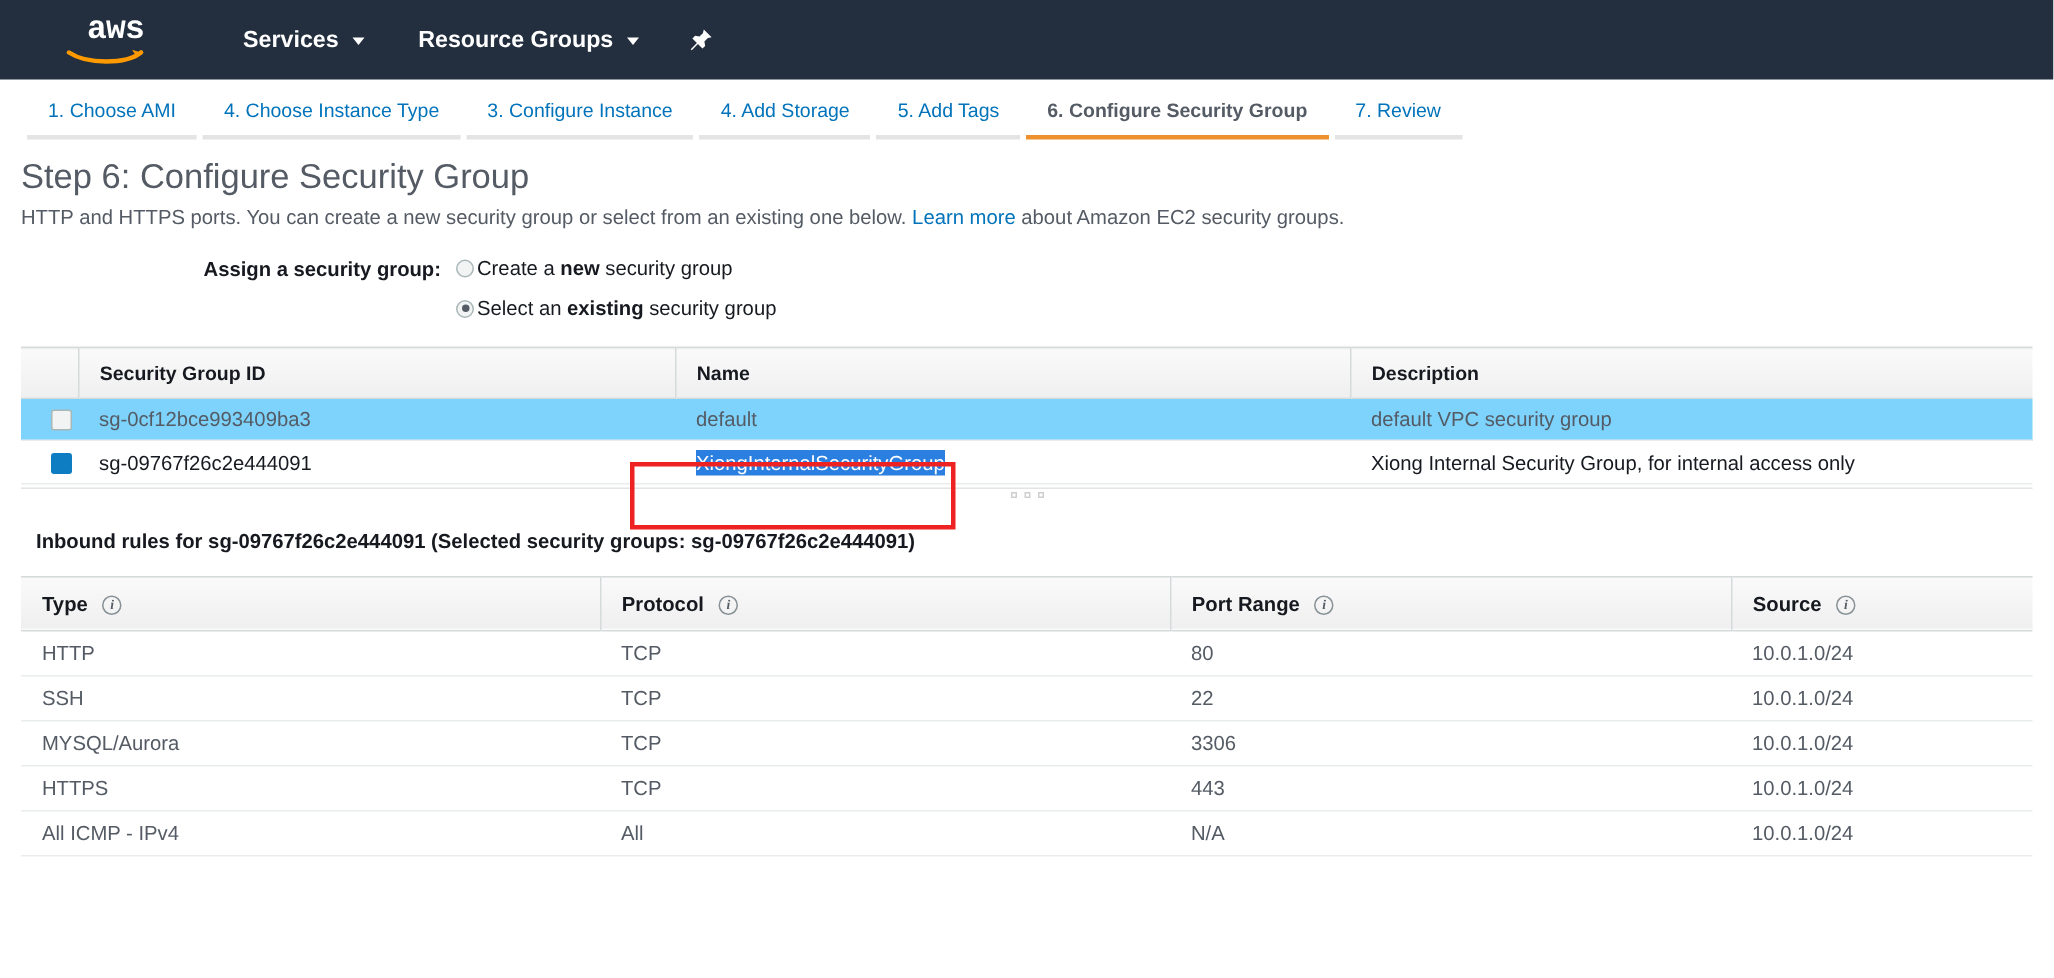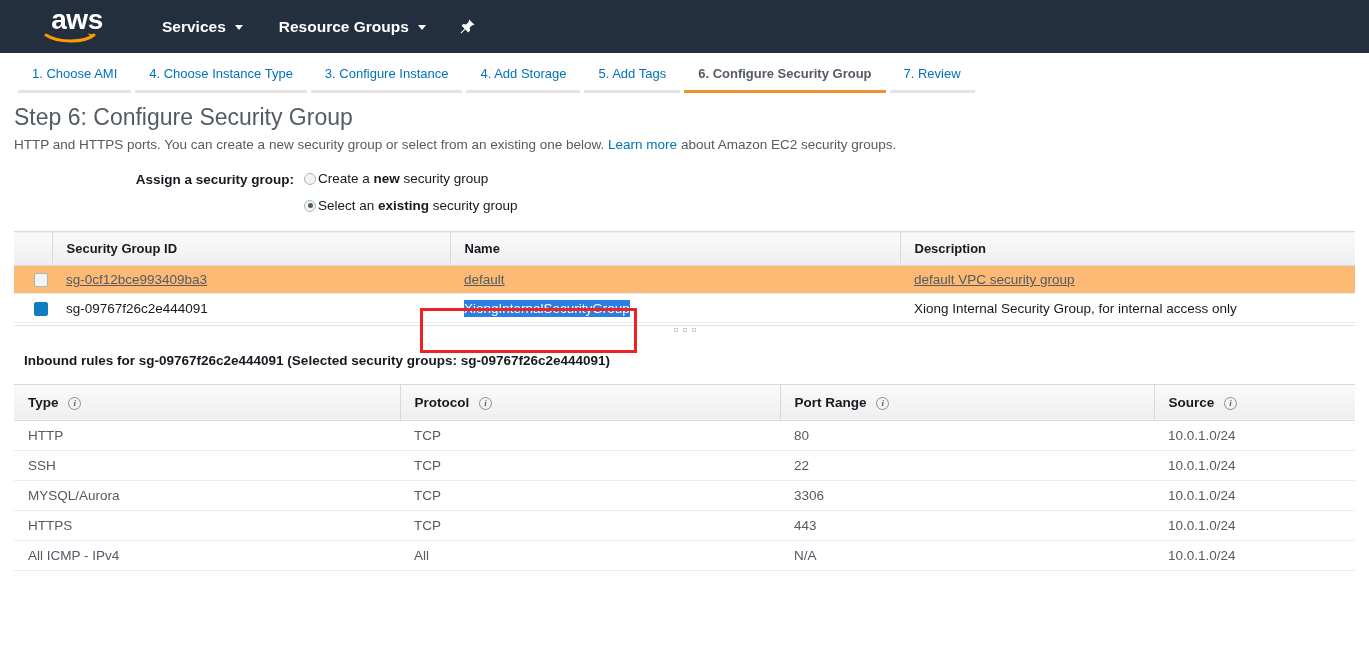--- a/index.html
+++ b/index.html
@@ -22,25 +22,25 @@
   }
   .aws-logo {
     width: 62px; height: 40px;
     position: relative;
     margin-right: 42px;
     display: flex; flex-direction: column;
     align-items: center; justify-content: center;
   }
   .aws-logo .wordmark {
     color: #ffffff;
-    font-size: 28px;
+    font-size: 22px;
     font-weight: 700;
     letter-spacing: -0.5px;
     line-height: 22px;
-    font-family: Liberation Sans, sans-serif;
+    font-family: Liberation Mono, monospace;
     margin-left: 12px;
   }
   .aws-logo .smile { margin-top: -1px; }
   .nav-item {
     color: #ffffff;
     font-size: 15.5px;
     font-weight: 700;
     display: flex;
     align-items: center;
     gap: 9px;
@@ -163,21 +163,21 @@
   }
   .thead-row th.nobar { border-left: none; }
   .sg-row td {
     font-size: 13.5px;
     color: #16191f;
     padding: 6px 0 6px 14px;
     height: 28px;
     border-bottom: 1px solid #eaeded;
     white-space: nowrap;
   }
-  .sg-row.alt td { background: #fdba74; color: #545b64; text-decoration: underline; }
+  .sg-row.alt td { background: #7dd3fc; color: #545b64; }
   .chk-cell { width: 38px; padding-left: 20px !important; }
   .chk {
     width: 14px; height: 14px;
     border: 1px solid #aab7b8;
     border-radius: 2px;
     background: #f2f3f3;
     display: inline-block;
     vertical-align: middle;
   }
   .chk.checked {

